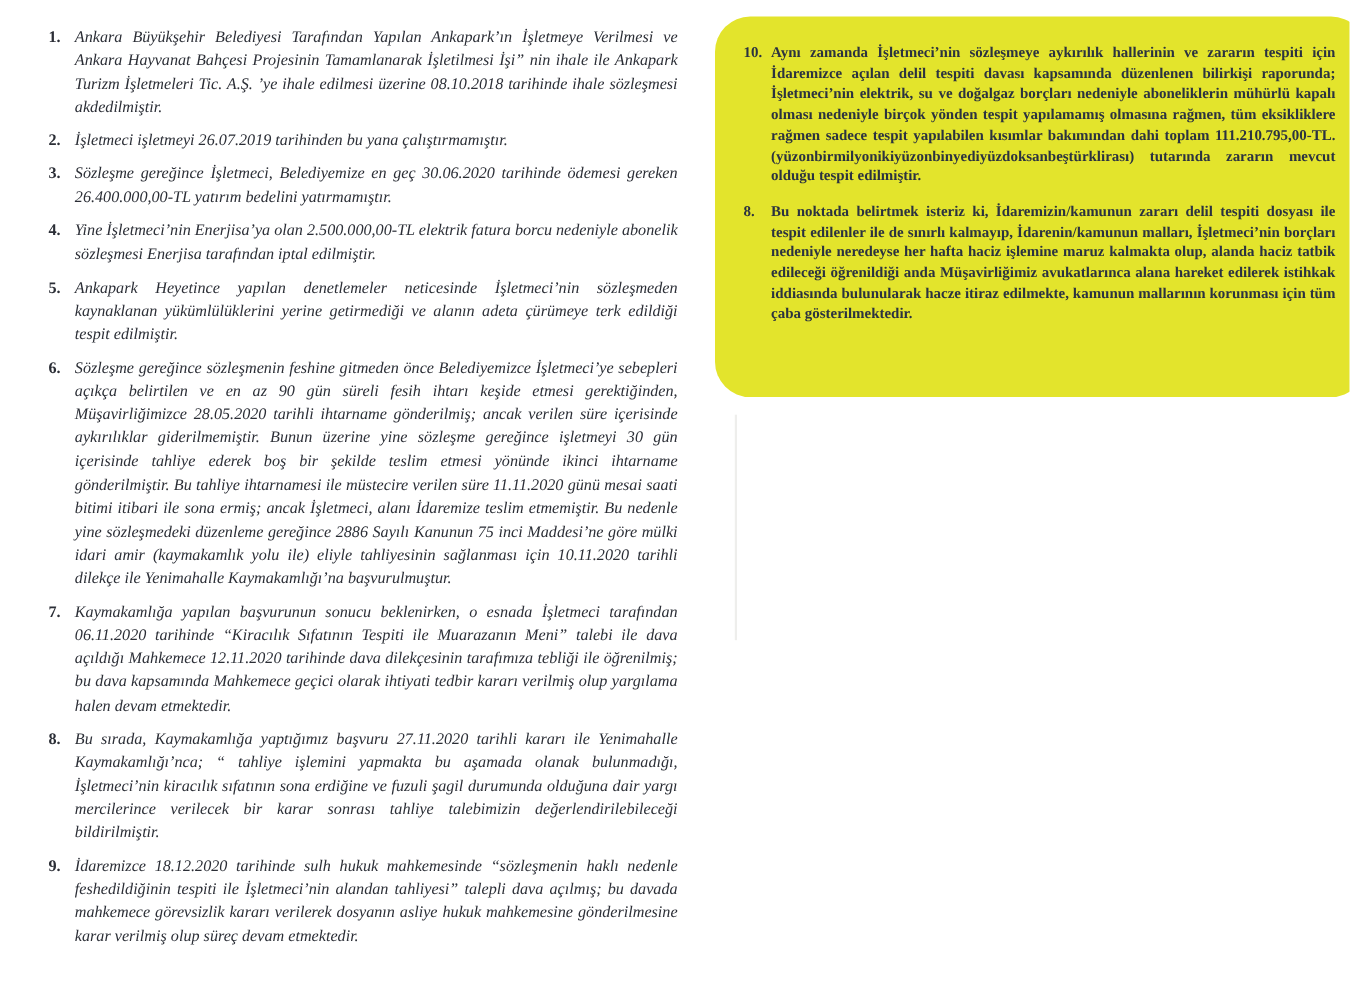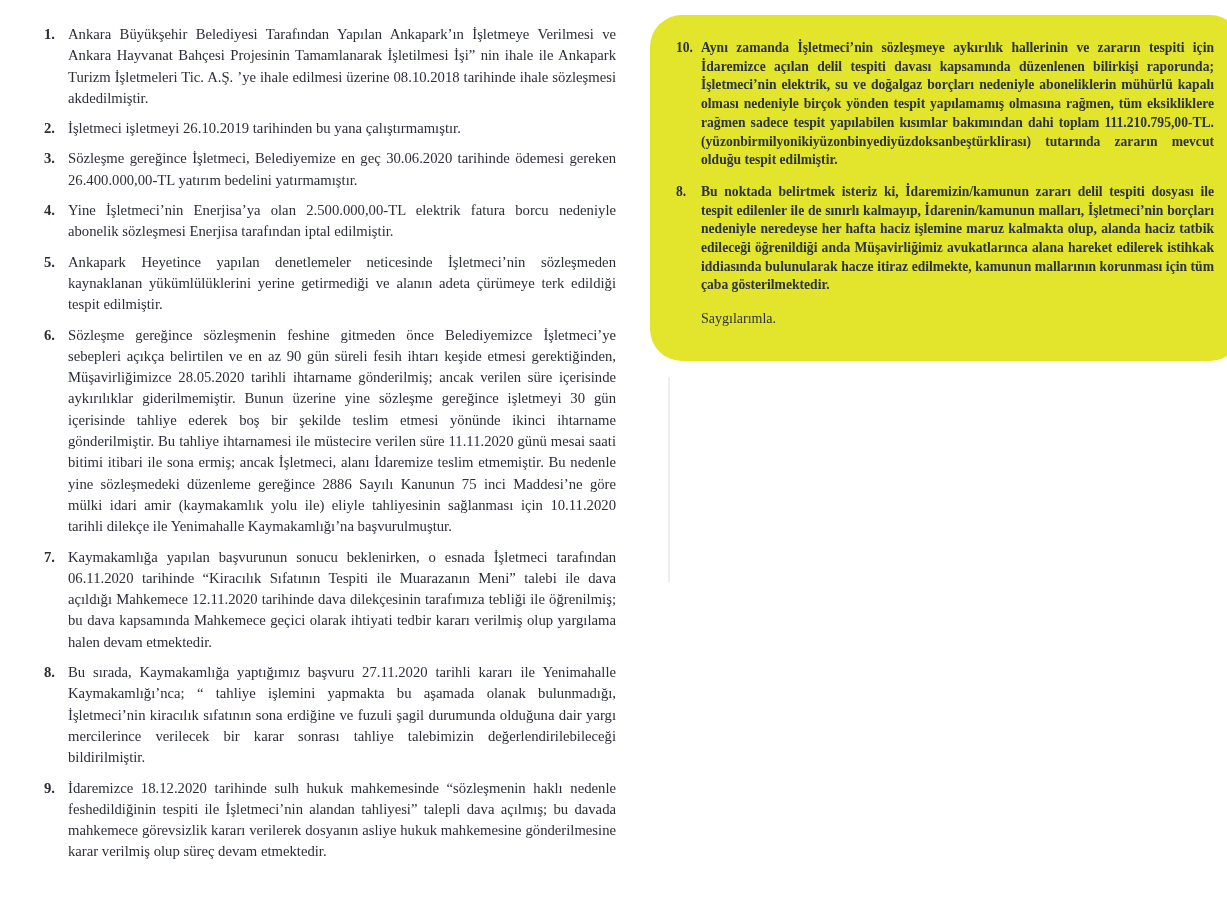--- a/index.html
+++ b/index.html
@@ -27,20 +27,21 @@
     line-height: 21.3px;
   }
   .l-num {
     flex: 0 0 24px;
     font-weight: bold;
   }
   .l-text {
     flex: 1;
     text-align: justify;
     text-justify: inter-word;
+    font-style: italic;
   }
 
   
   .yellow-box {
     position: absolute;
     left: 650px;
     top: 15px;
     width: 592px;
     min-height: 346px;
     box-sizing: border-box;
@@ -88,21 +89,21 @@
 
   <div class="left-col" style="color: rgb(43, 46, 54);">
 
     <div class="l-item">
       <span class="l-num">1.</span>
       <span class="l-text">Ankara Büyükşehir Belediyesi Tarafından Yapılan Ankapark’ın İşletmeye Verilmesi ve Ankara Hayvanat Bahçesi Projesinin Tamamlanarak İşletilmesi İşi” nin ihale ile Ankapark Turizm İşletmeleri Tic. A.Ş. ’ye ihale edilmesi üzerine 08.10.2018 tarihinde ihale sözleşmesi akdedilmiştir.</span>
     </div>
 
     <div class="l-item">
       <span class="l-num">2.</span>
-      <span class="l-text">İşletmeci işletmeyi 26.10.2019 tarihinden bu yana çalıştırmamıştır.</span>
+      <span class="l-text">İşletmeci işletmeyi 26.07.2019 tarihinden bu yana çalıştırmamıştır.</span>
     </div>
 
     <div class="l-item">
       <span class="l-num">3.</span>
       <span class="l-text">Sözleşme gereğince İşletmeci, Belediyemize en geç 30.06.2020 tarihinde ödemesi gereken 26.400.000,00-TL yatırım bedelini yatırmamıştır.</span>
     </div>
 
     <div class="l-item">
       <span class="l-num">4.</span>
       <span class="l-text">Yine İşletmeci’nin Enerjisa’ya olan 2.500.000,00-TL elektrik fatura borcu nedeniyle abonelik sözleşmesi Enerjisa tarafından iptal edilmiştir.</span>
@@ -140,19 +141,18 @@
     <div class="y-item">
       <span class="y-num">10.</span>
       <span class="y-text">Aynı zamanda İşletmeci’nin sözleşmeye aykırılık hallerinin ve zararın tespiti için İdaremizce açılan delil tespiti davası kapsamında düzenlenen bilirkişi raporunda; İşletmeci’nin elektrik, su ve doğalgaz borçları nedeniyle aboneliklerin mühürlü kapalı olması nedeniyle birçok yönden tespit yapılamamış olmasına rağmen, tüm eksikliklere rağmen sadece tespit yapılabilen kısımlar bakımından dahi toplam 111.210.795,00-TL.(yüzonbirmilyonikiyüzonbinyediyüzdoksanbeştürklirası) tutarında zararın mevcut olduğu tespit edilmiştir.</span>
     </div>
 
     <div class="y-item">
       <span class="y-num">8.</span>
       <span class="y-text">Bu noktada belirtmek isteriz ki, İdaremizin/kamunun zararı delil tespiti dosyası ile tespit edilenler ile de sınırlı kalmayıp, İdarenin/kamunun malları, İşletmeci’nin borçları nedeniyle neredeyse her hafta haciz işlemine maruz kalmakta olup, alanda haciz tatbik edileceği öğrenildiği anda Müşavirliğimiz avukatlarınca alana hareket edilerek istihkak iddiasında bulunularak hacze itiraz edilmekte, kamunun mallarının korunması için tüm çaba gösterilmektedir.</span>
     </div>
 
-    <div class="closing">Saygılarımla.</div>
 
   </div>
 
   <div class="scan-artifact"></div>
 
 </div>
 
 </body></html>

